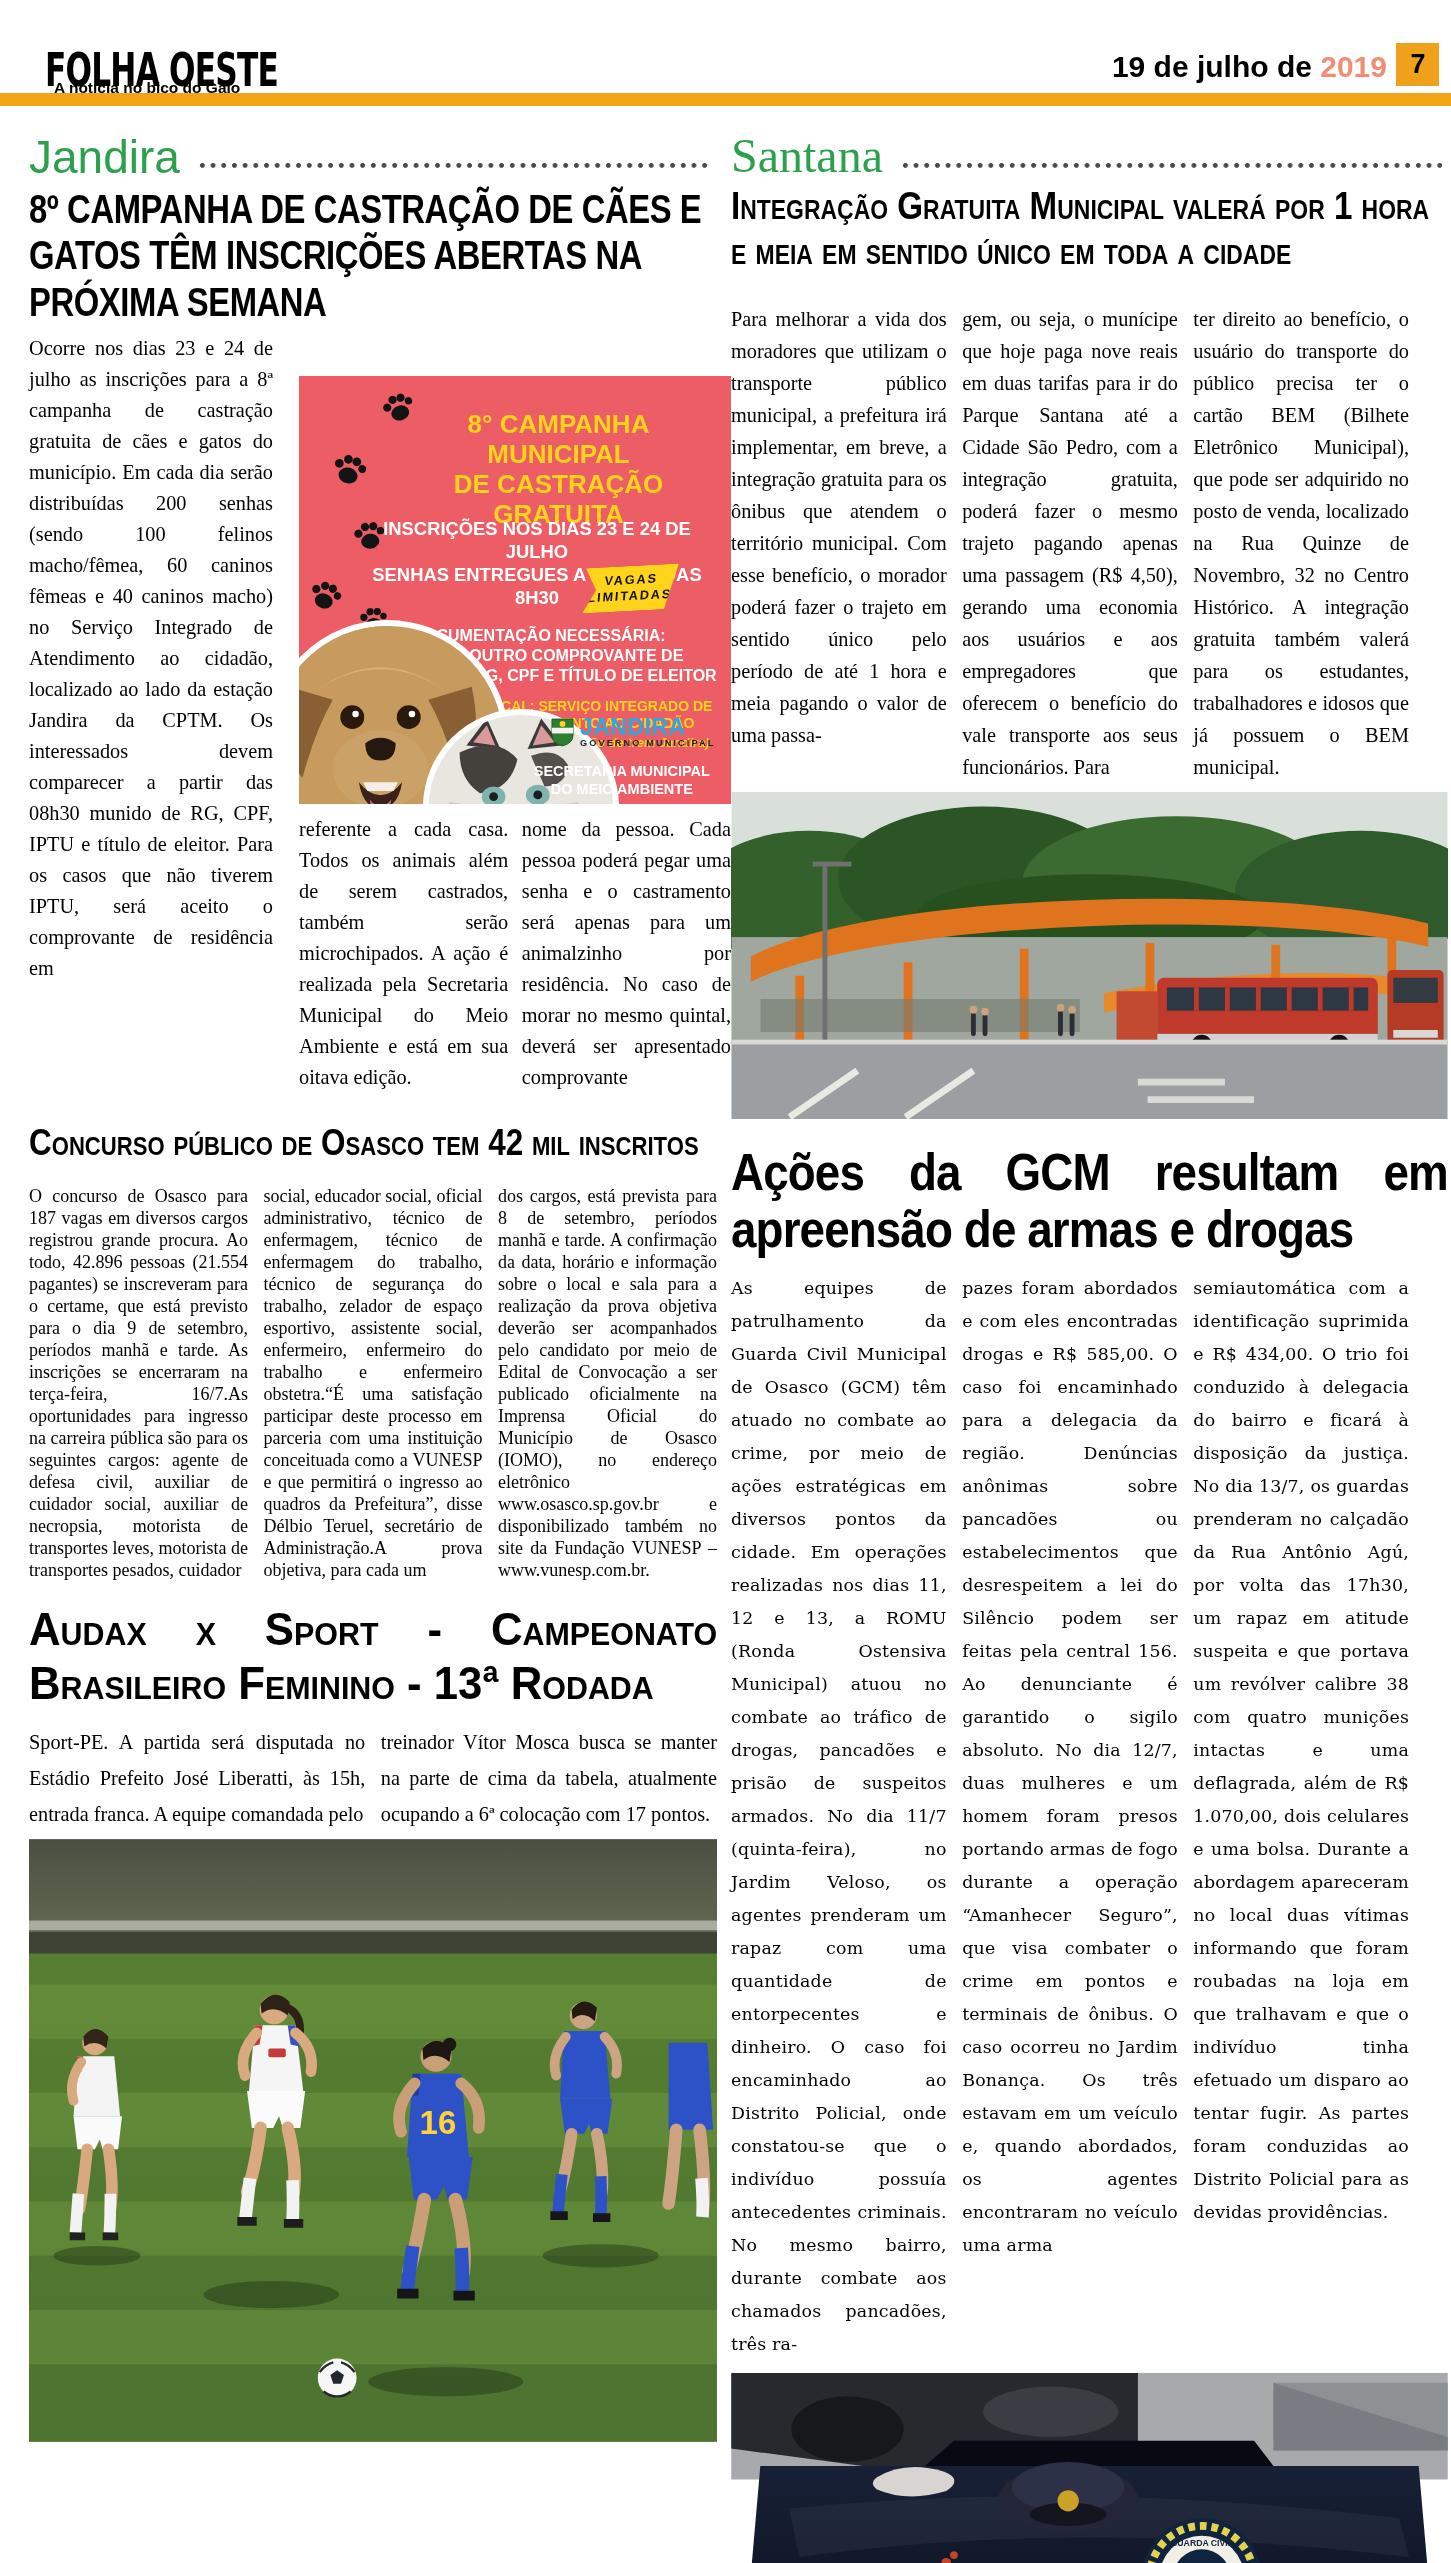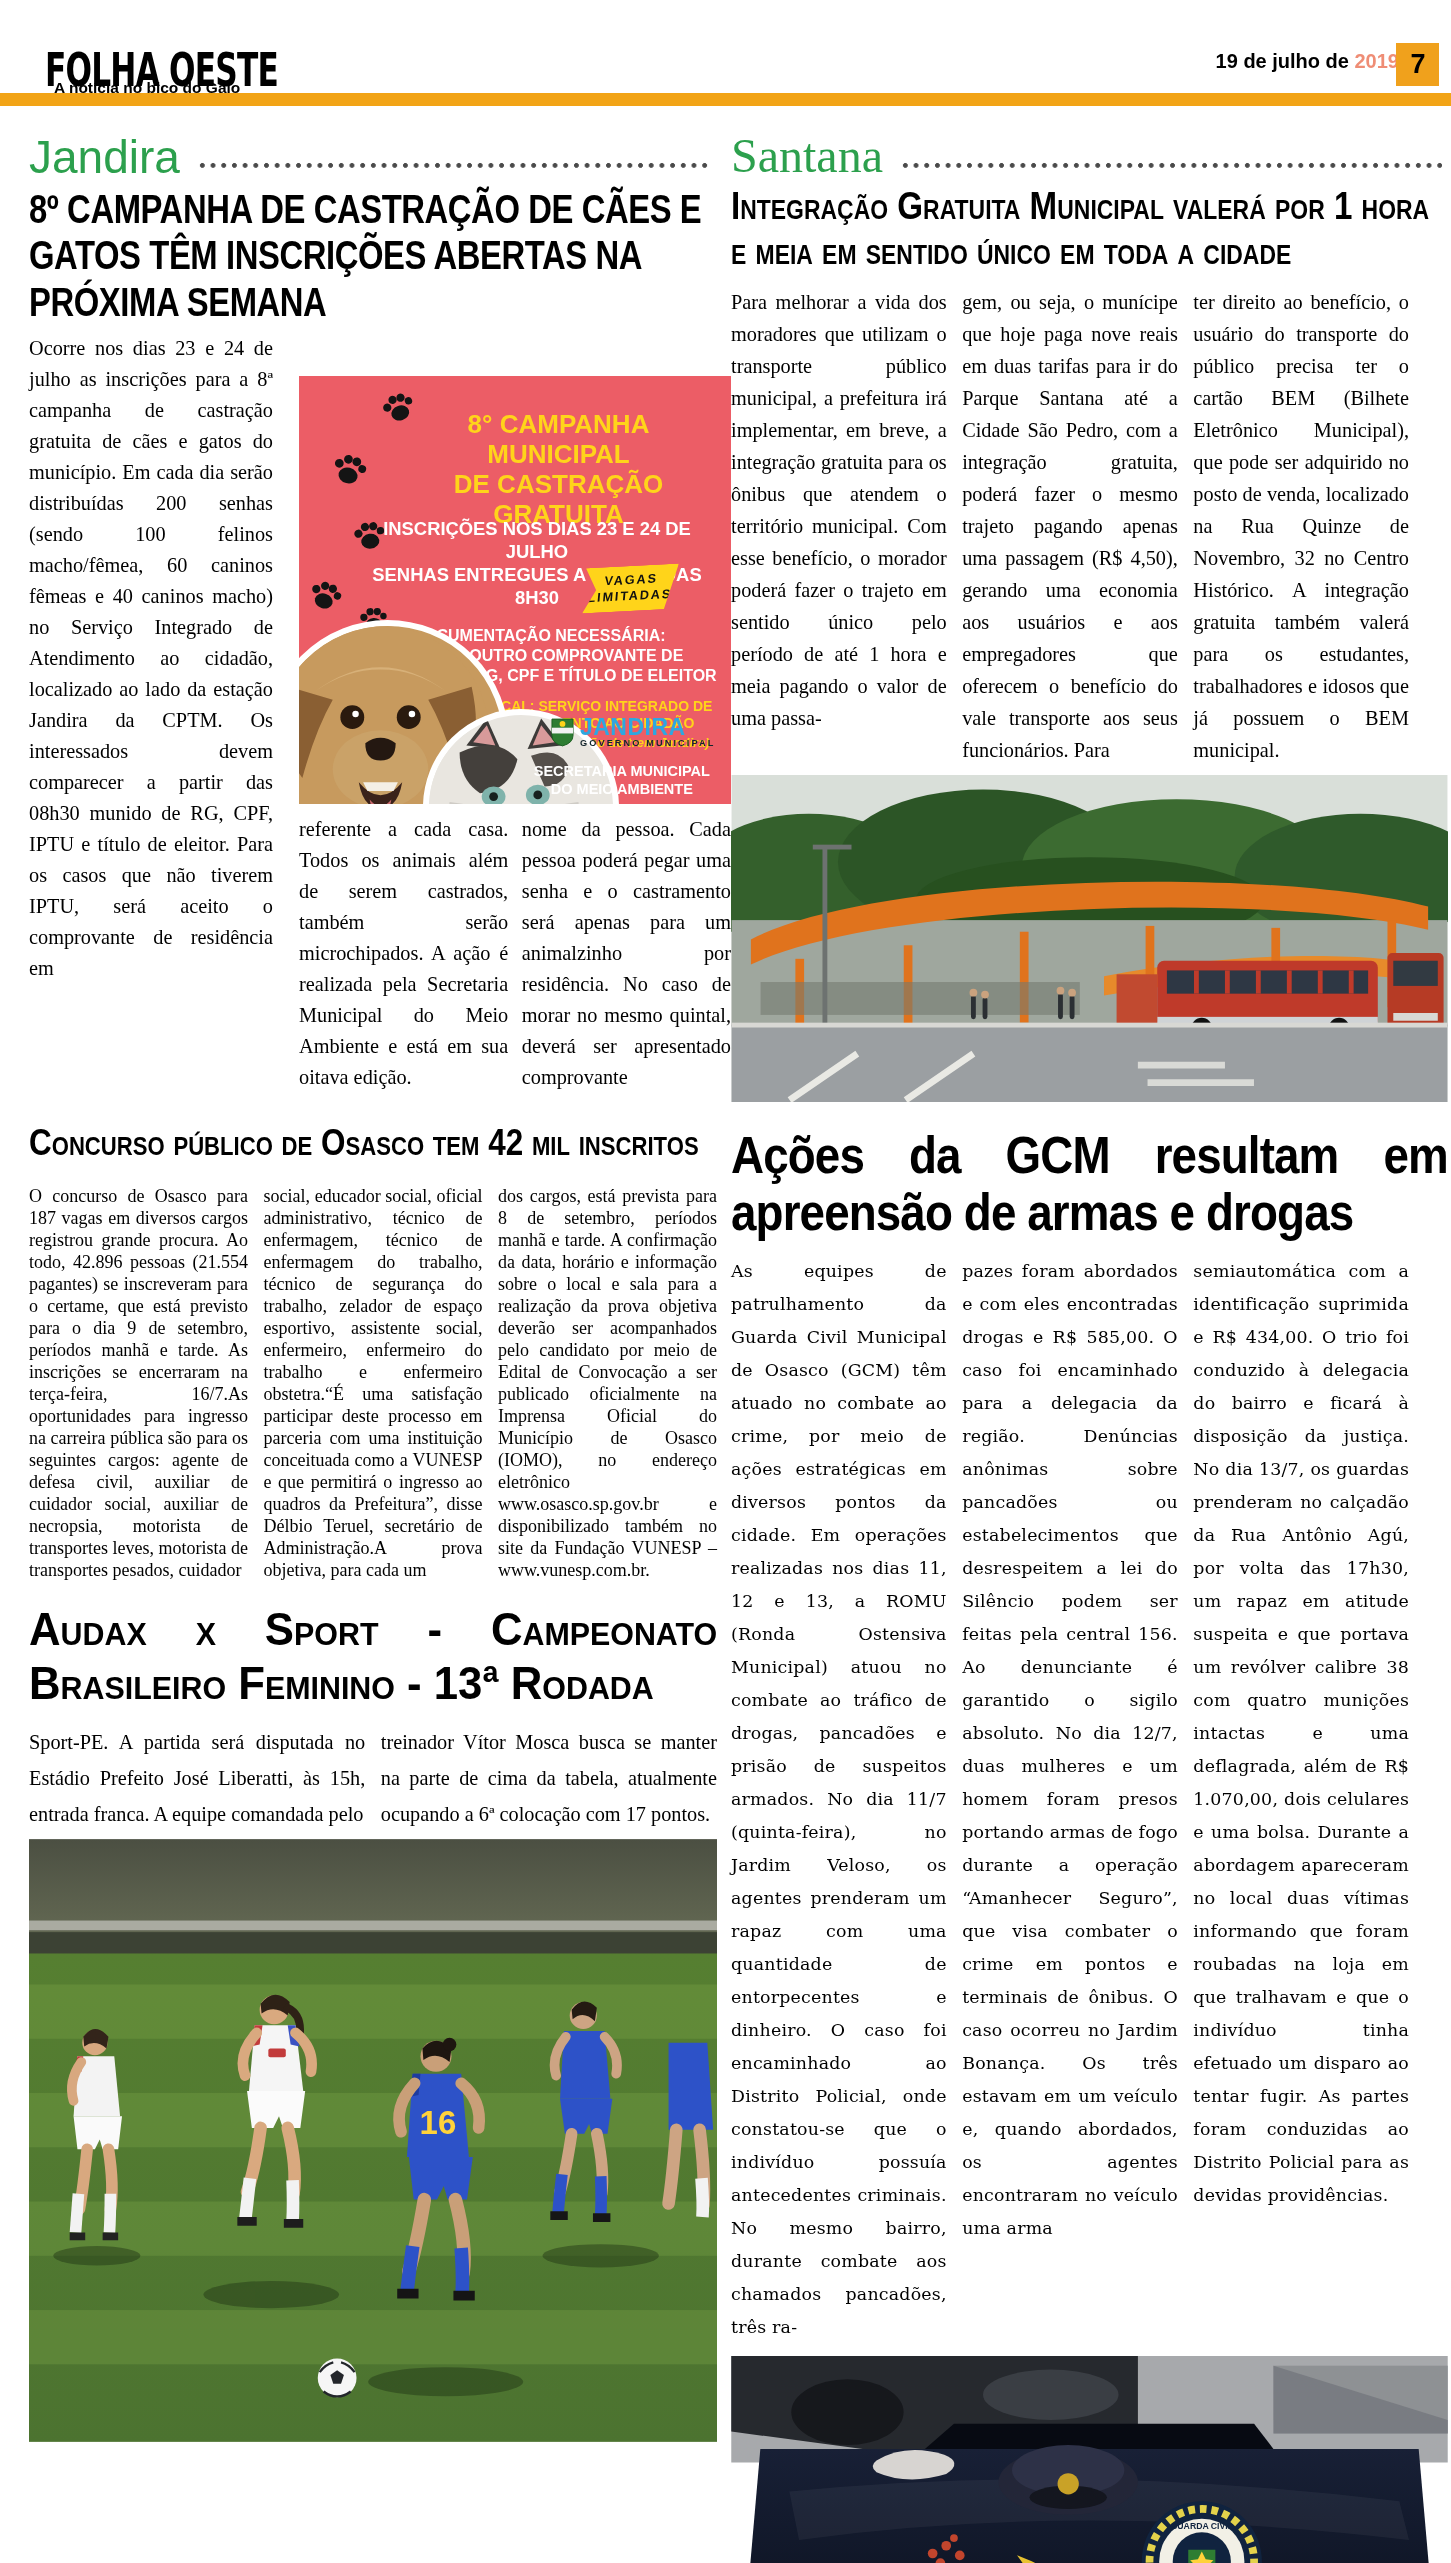--- a/index.html
+++ b/index.html
@@ -4,22 +4,22 @@
 <style>
   html,body{margin:0;padding:0;background:#e9e9e9;}
   .page{position:relative;width:1451px;height:2563px;background:#ffffff;overflow:hidden;
         font-family:"Liberation Serif",serif;color:#000;}
 
   
   .logo{position:absolute;left:45px;top:43px;font-family:"DejaVu Sans",sans-serif;font-weight:bold;
         font-size:39px;letter-spacing:-1px;transform:scale(.8,1.2);transform-origin:0 0;white-space:nowrap;}
   .tagline{position:absolute;left:54px;top:79px;font-family:"Liberation Sans",sans-serif;
         font-weight:bold;font-size:15.5px;}
-  .dateline{position:absolute;top:50px;right:52px;font-family:"Liberation Sans",sans-serif;
-        font-weight:bold;font-size:20px;white-space:nowrap;}
+  .dateline{position:absolute;top:50px;right:64px;font-family:"Liberation Sans",sans-serif;
+        font-weight:bold;font-size:30px;white-space:nowrap;}
   .dateline .year{color:#ef8d75;}
   .pagebox{position:absolute;top:43px;right:11.6px;width:43px;height:43px;background:#f0a11c;
         display:flex;align-items:center;justify-content:center;font-family:"Liberation Sans",sans-serif;
         font-weight:bold;font-size:27px;}
   .header-bar{position:absolute;left:0;top:93px;width:1451px;height:12.6px;background:#f2a416;}
 
   
   .col-left{position:absolute;left:29px;top:124px;width:688px;}
   .col-right{position:absolute;left:731px;top:124px;width:717px;}
 
@@ -353,21 +353,21 @@
   </section>
 
   <section class="col-right">
 
     <div class="section-head">
       <span class="sec-name sec-serif">Santana</span>
       <span class="dots"></span>
     </div>
 
     <h2 class="hl hl-santana cx85">Integração Gratuita Municipal valerá por 1 hora e meia em sentido único em toda a cidade</h2>
-    <div class="cols3 santana-cols" style="margin-top:12px;">
+    <div class="cols3 santana-cols" style="margin-top:29px;">
       <p class="jtext b21s">Para melhorar a vida dos moradores que utilizam o transporte público municipal, a prefeitura irá implementar, em breve, a integração gratuita para os ônibus que atendem o território municipal. Com esse benefício, o morador poderá fazer o trajeto em sentido único pelo período de até 1 hora e meia pagando o valor de uma passa-</p>
       <p class="jtext b21s">gem, ou seja, o munícipe que hoje paga nove reais em duas tarifas para ir do Parque Santana até a Cidade São Pedro, com a integração gratuita, poderá fazer o mesmo trajeto pagando apenas uma passagem (R$ 4,50), gerando uma economia aos usuários e aos empregadores que oferecem o benefício do vale transporte aos seus funcionários. Para</p>
       <p class="jtext b21s">ter direito ao benefício, o usuário do transporte do público precisa ter o cartão BEM (Bilhete Eletrônico Municipal), que pode ser adquirido no posto de venda, localizado na Rua Quinze de Novembro, 32 no Centro Histórico. A integração gratuita também valerá para os estudantes, trabalhadores e idosos que já possuem o BEM municipal.</p>
     </div>
 
     <figure class="photo-bus">
       <svg viewBox="0 0 740 338" width="717" height="327">
         <rect width="740" height="338" fill="#d9dfd9"></rect>
         <g fill="#34602c">
           <ellipse cx="80" cy="110" rx="120" ry="70"></ellipse>

